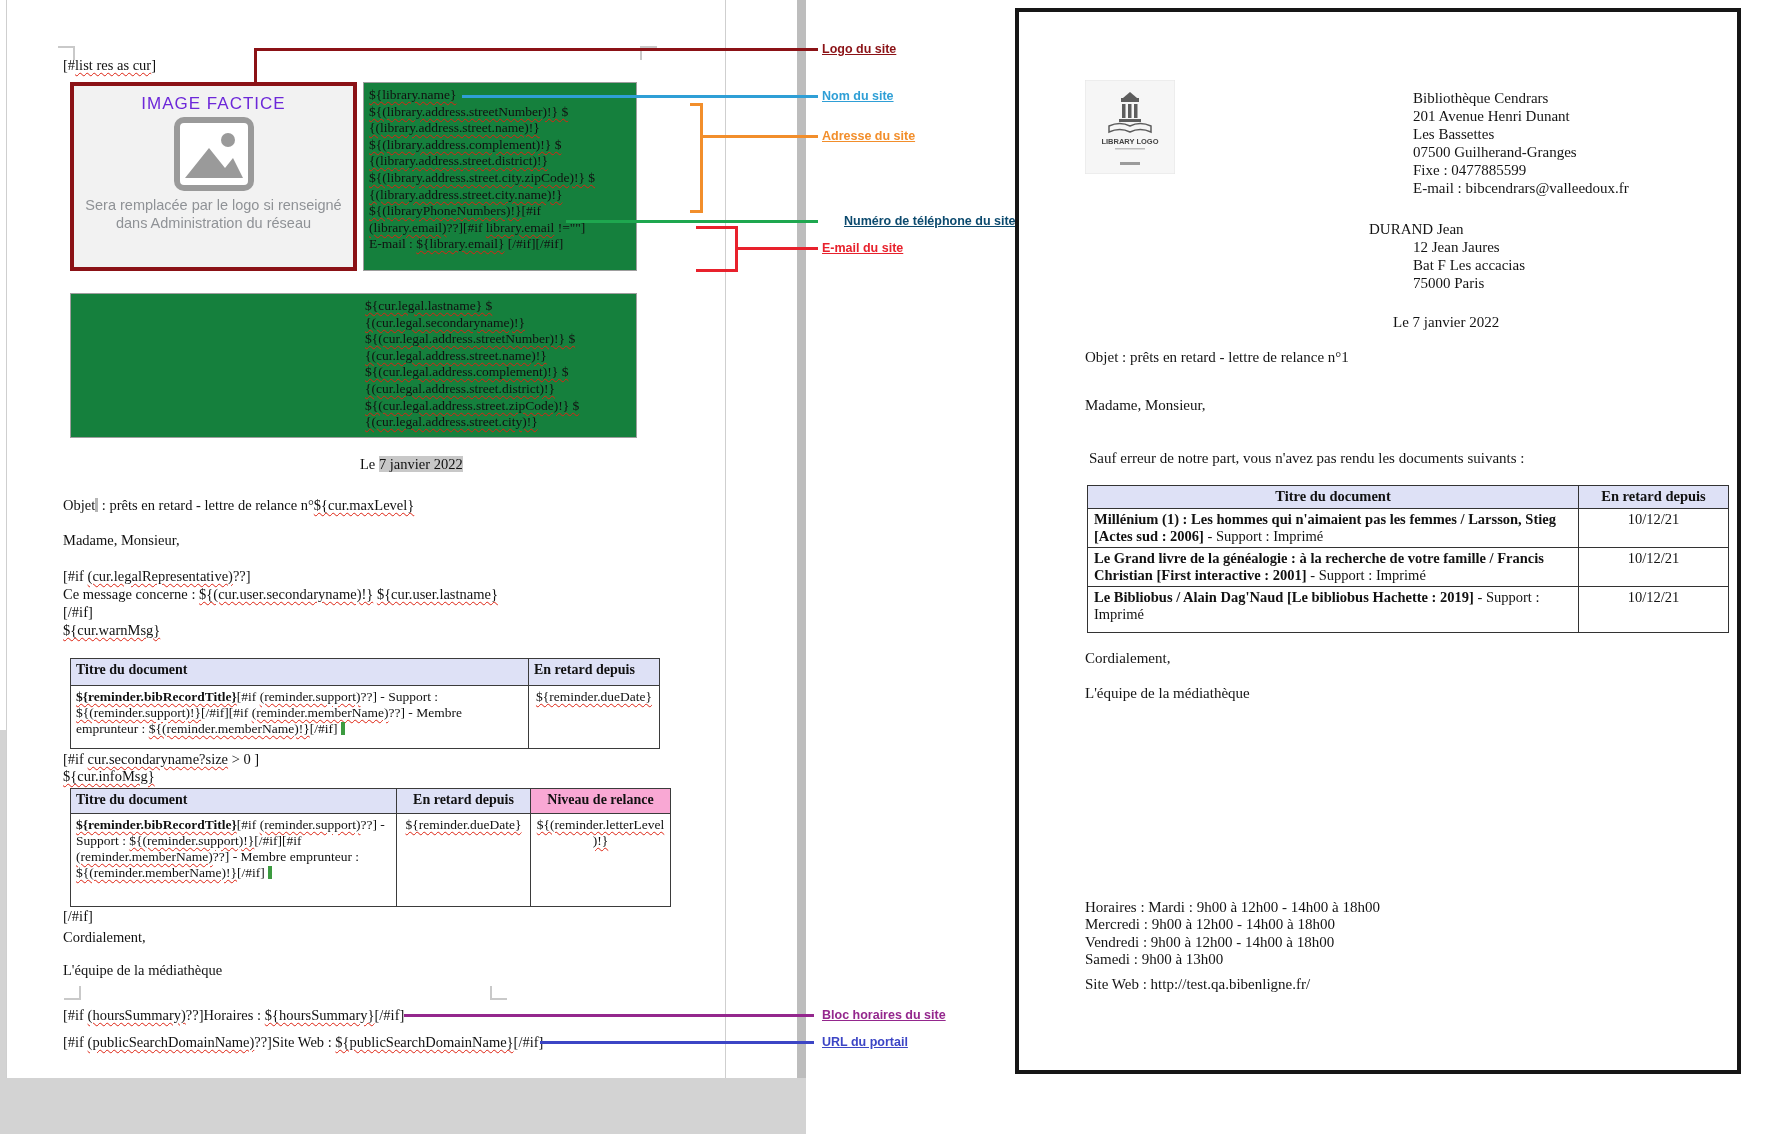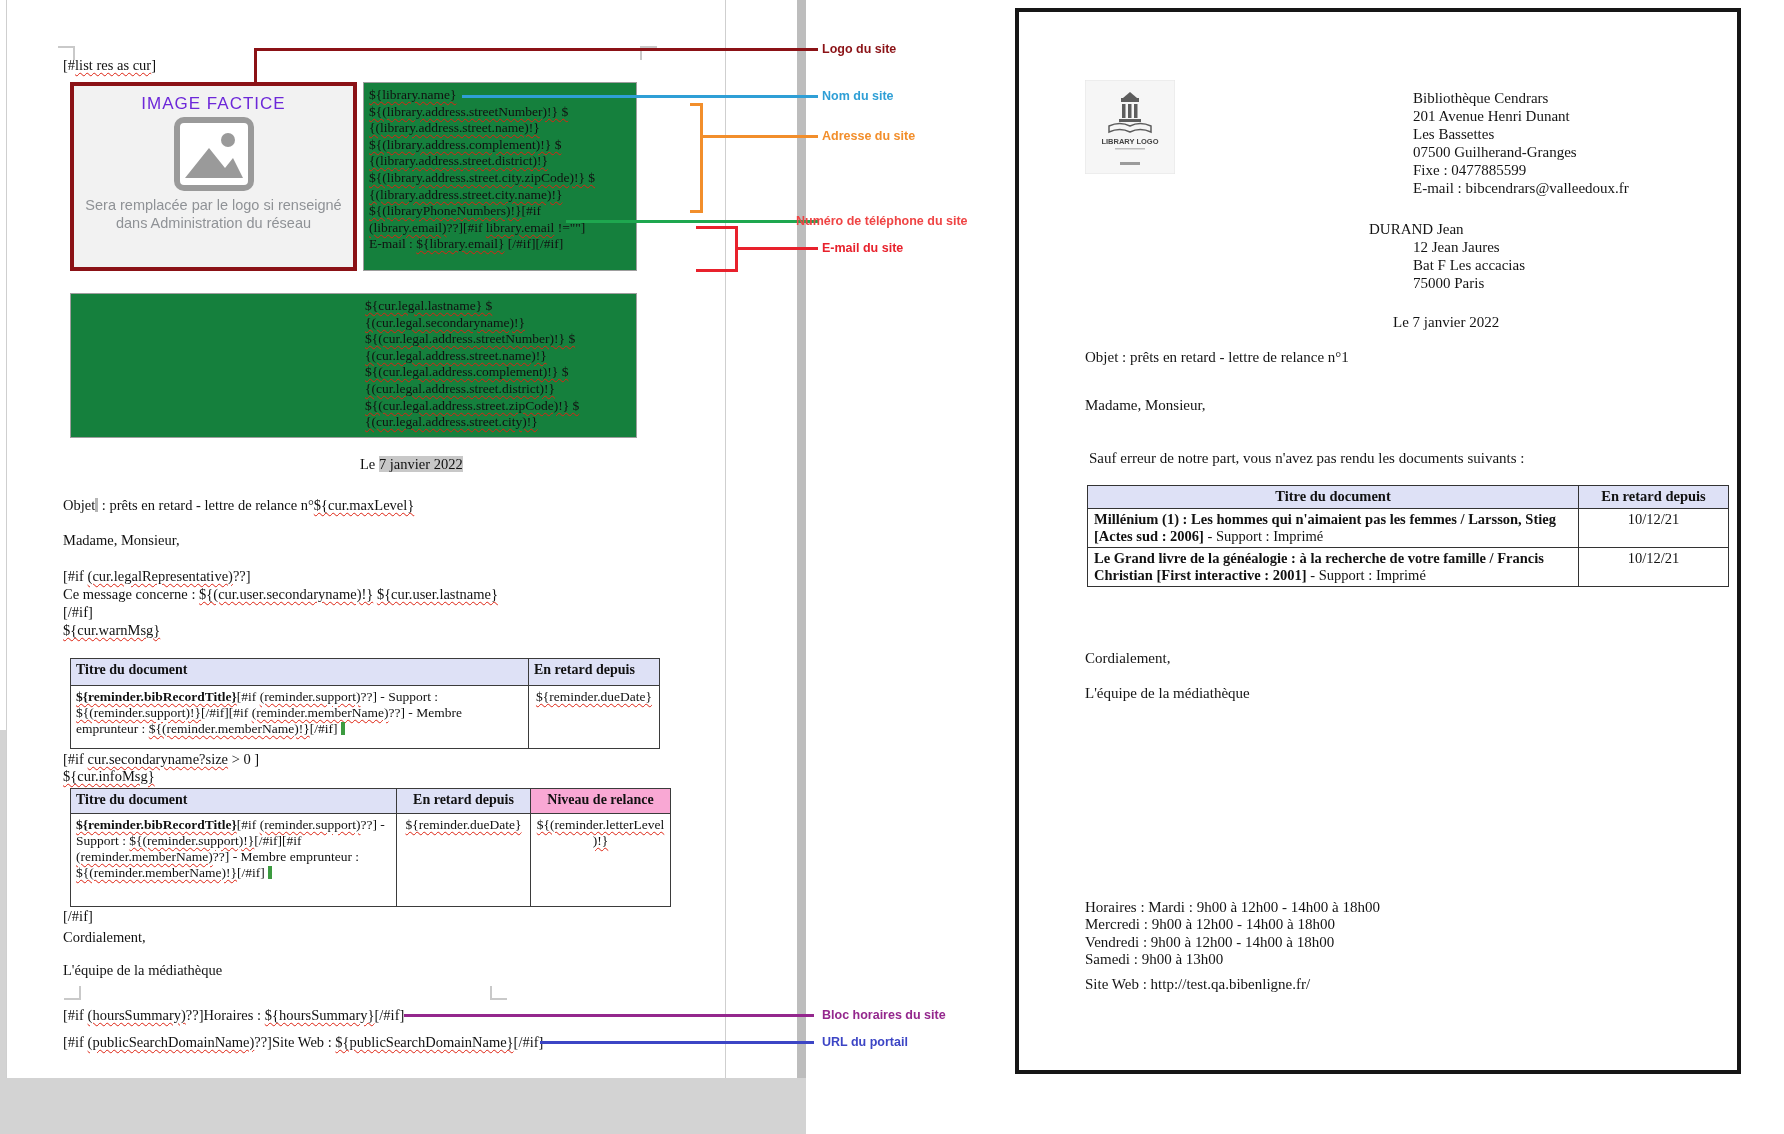--- a/index.html
+++ b/index.html
@@ -5,21 +5,21 @@
   html,body{margin:0;padding:0;background:#ffffff;}
   #root{position:relative;width:1784px;height:1134px;overflow:hidden;background:#ffffff;
         font-family:"Liberation Serif","DejaVu Serif",serif;color:#111;}
   .abs{position:absolute;}
   .t{position:absolute;font-size:14.5px;white-space:nowrap;color:#111;}
   .bx{position:absolute;border:1px solid #9e9e9e;background:#15803d;}
   .bl{font-size:13.5px;line-height:16.6px;white-space:nowrap;color:#111;}
   .sq{text-decoration:underline;text-decoration-style:wavy;text-decoration-color:#dd2211;
       text-decoration-thickness:1px;text-underline-offset:2px;}
   .lbl{position:absolute;font-family:"Liberation Sans","DejaVu Sans",sans-serif;
-       font-weight:bold;font-size:12.5px;white-space:nowrap;}
+       font-weight:bold;font-size:12.5px;white-space:nowrap;text-decoration:underline;}
   .cl{position:absolute;height:3px;}
   .clv{position:absolute;width:3px;}
   table{border-collapse:collapse;table-layout:fixed;}
   .doc-table{position:absolute;font-size:13.5px;}
   .doc-table th,.doc-table td{border:1px solid #3b3b3b;vertical-align:top;padding:3px 5px;}
   .doc-table th{text-align:left;font-size:14px;}
   .hi{background:#c8c8c8;}
   .caret{display:inline-block;width:3px;height:14px;background:#b5b5b5;vertical-align:-2px;}
   .gcur{display:inline-block;width:4px;height:13px;background:#3c9b40;vertical-align:-2px;margin-left:3px;}
   .corner{position:absolute;width:15px;height:12px;}
@@ -186,21 +186,21 @@
   <div class="cl" style="left: 462px; top: 95px; width: 356px; background-color: rgb(47, 159, 214);"></div>
   <div class="lbl" style="left: 822px; top: 89px; color: rgb(47, 159, 214);">Nom du site</div>
 
   <div class="clv" style="left: 700px; top: 103px; height: 110px; background-color: rgb(242, 142, 43);"></div>
   <div class="cl" style="left: 690px; top: 103px; width: 13px; background-color: rgb(242, 142, 43);"></div>
   <div class="cl" style="left: 690px; top: 210px; width: 13px; background-color: rgb(242, 142, 43);"></div>
   <div class="cl" style="left: 700px; top: 135px; width: 118px; background-color: rgb(242, 142, 43);"></div>
   <div class="lbl" style="left: 822px; top: 129px; color: rgb(242, 142, 43);">Adresse du site</div>
 
   <div class="cl" style="left: 566px; top: 220px; width: 252px; background-color: rgb(30, 167, 79);"></div>
-  <div class="lbl" style="left: 796px; top: 214px; color: #ef4444;">Numéro de téléphone du site</div>
+  <div class="lbl" style="left: 844px; top: 214px; color: #0c4a6e;">Numéro de téléphone du site</div>
 
   <div class="cl" style="left: 696px; top: 226px; width: 42px; background-color: rgb(232, 33, 44);"></div>
   <div class="clv" style="left: 735px; top: 226px; height: 46px; background-color: rgb(232, 33, 44);"></div>
   <div class="cl" style="left: 696px; top: 269px; width: 42px; background-color: rgb(232, 33, 44);"></div>
   <div class="cl" style="left: 735px; top: 247px; width: 83px; background-color: rgb(232, 33, 44);"></div>
   <div class="lbl" style="left: 822px; top: 241px; color: rgb(232, 33, 44);">E-mail du site</div>
 
   <div class="cl" style="left: 404px; top: 1014px; width: 410px; background-color: rgb(148, 39, 141);"></div>
   <div class="lbl" style="left: 822px; top: 1008px; color: rgb(148, 39, 141);">Bloc horaires du site</div>
 
@@ -252,20 +252,24 @@
       <th style="width: 137px; text-align: center; background-color: rgb(222, 225, 246);">En retard depuis</th>
     </tr>
     <tr style="height:39px;">
       <td style="white-space:normal;"><b>Millénium (1) : Les hommes qui n'aimaient pas les femmes / Larsson, Stieg [Actes sud : 2006]</b><span> - Support : Imprimé</span></td>
       <td class="ctr">10/12/21</td>
     </tr>
     <tr style="height:38px;">
       <td style="white-space:normal;"><b>Le Grand livre de la généalogie : à la recherche de votre famille / Francis Christian [First interactive : 2001]</b><span> - Support : Imprimé</span></td>
       <td class="ctr">10/12/21</td>
     </tr>
+    <tr style="height:46px;">
+      <td style="white-space:normal;"><b>Le Bibliobus / Alain Dag'Naud [Le bibliobus Hachette : 2019]</b><span> - Support : Imprimé</span></td>
+      <td class="ctr">10/12/21</td>
+    </tr>
   </tbody>
     </table>
 
   <div class="ltr" style="left:1085px;top:650px;">Cordialement,</div>
   <div class="ltr" style="left:1085px;top:685px;">L'équipe de la médiathèque</div>
 
   <div>
     <div class="ltr" style="left:1085px;top:899px;">Horaires : Mardi : 9h00 à 12h00 - 14h00 à 18h00</div>
     <div class="ltr" style="left:1085px;top:916px;">Mercredi : 9h00 à 12h00 - 14h00 à 18h00</div>
     <div class="ltr" style="left:1085px;top:934px;">Vendredi : 9h00 à 12h00 - 14h00 à 18h00</div>

